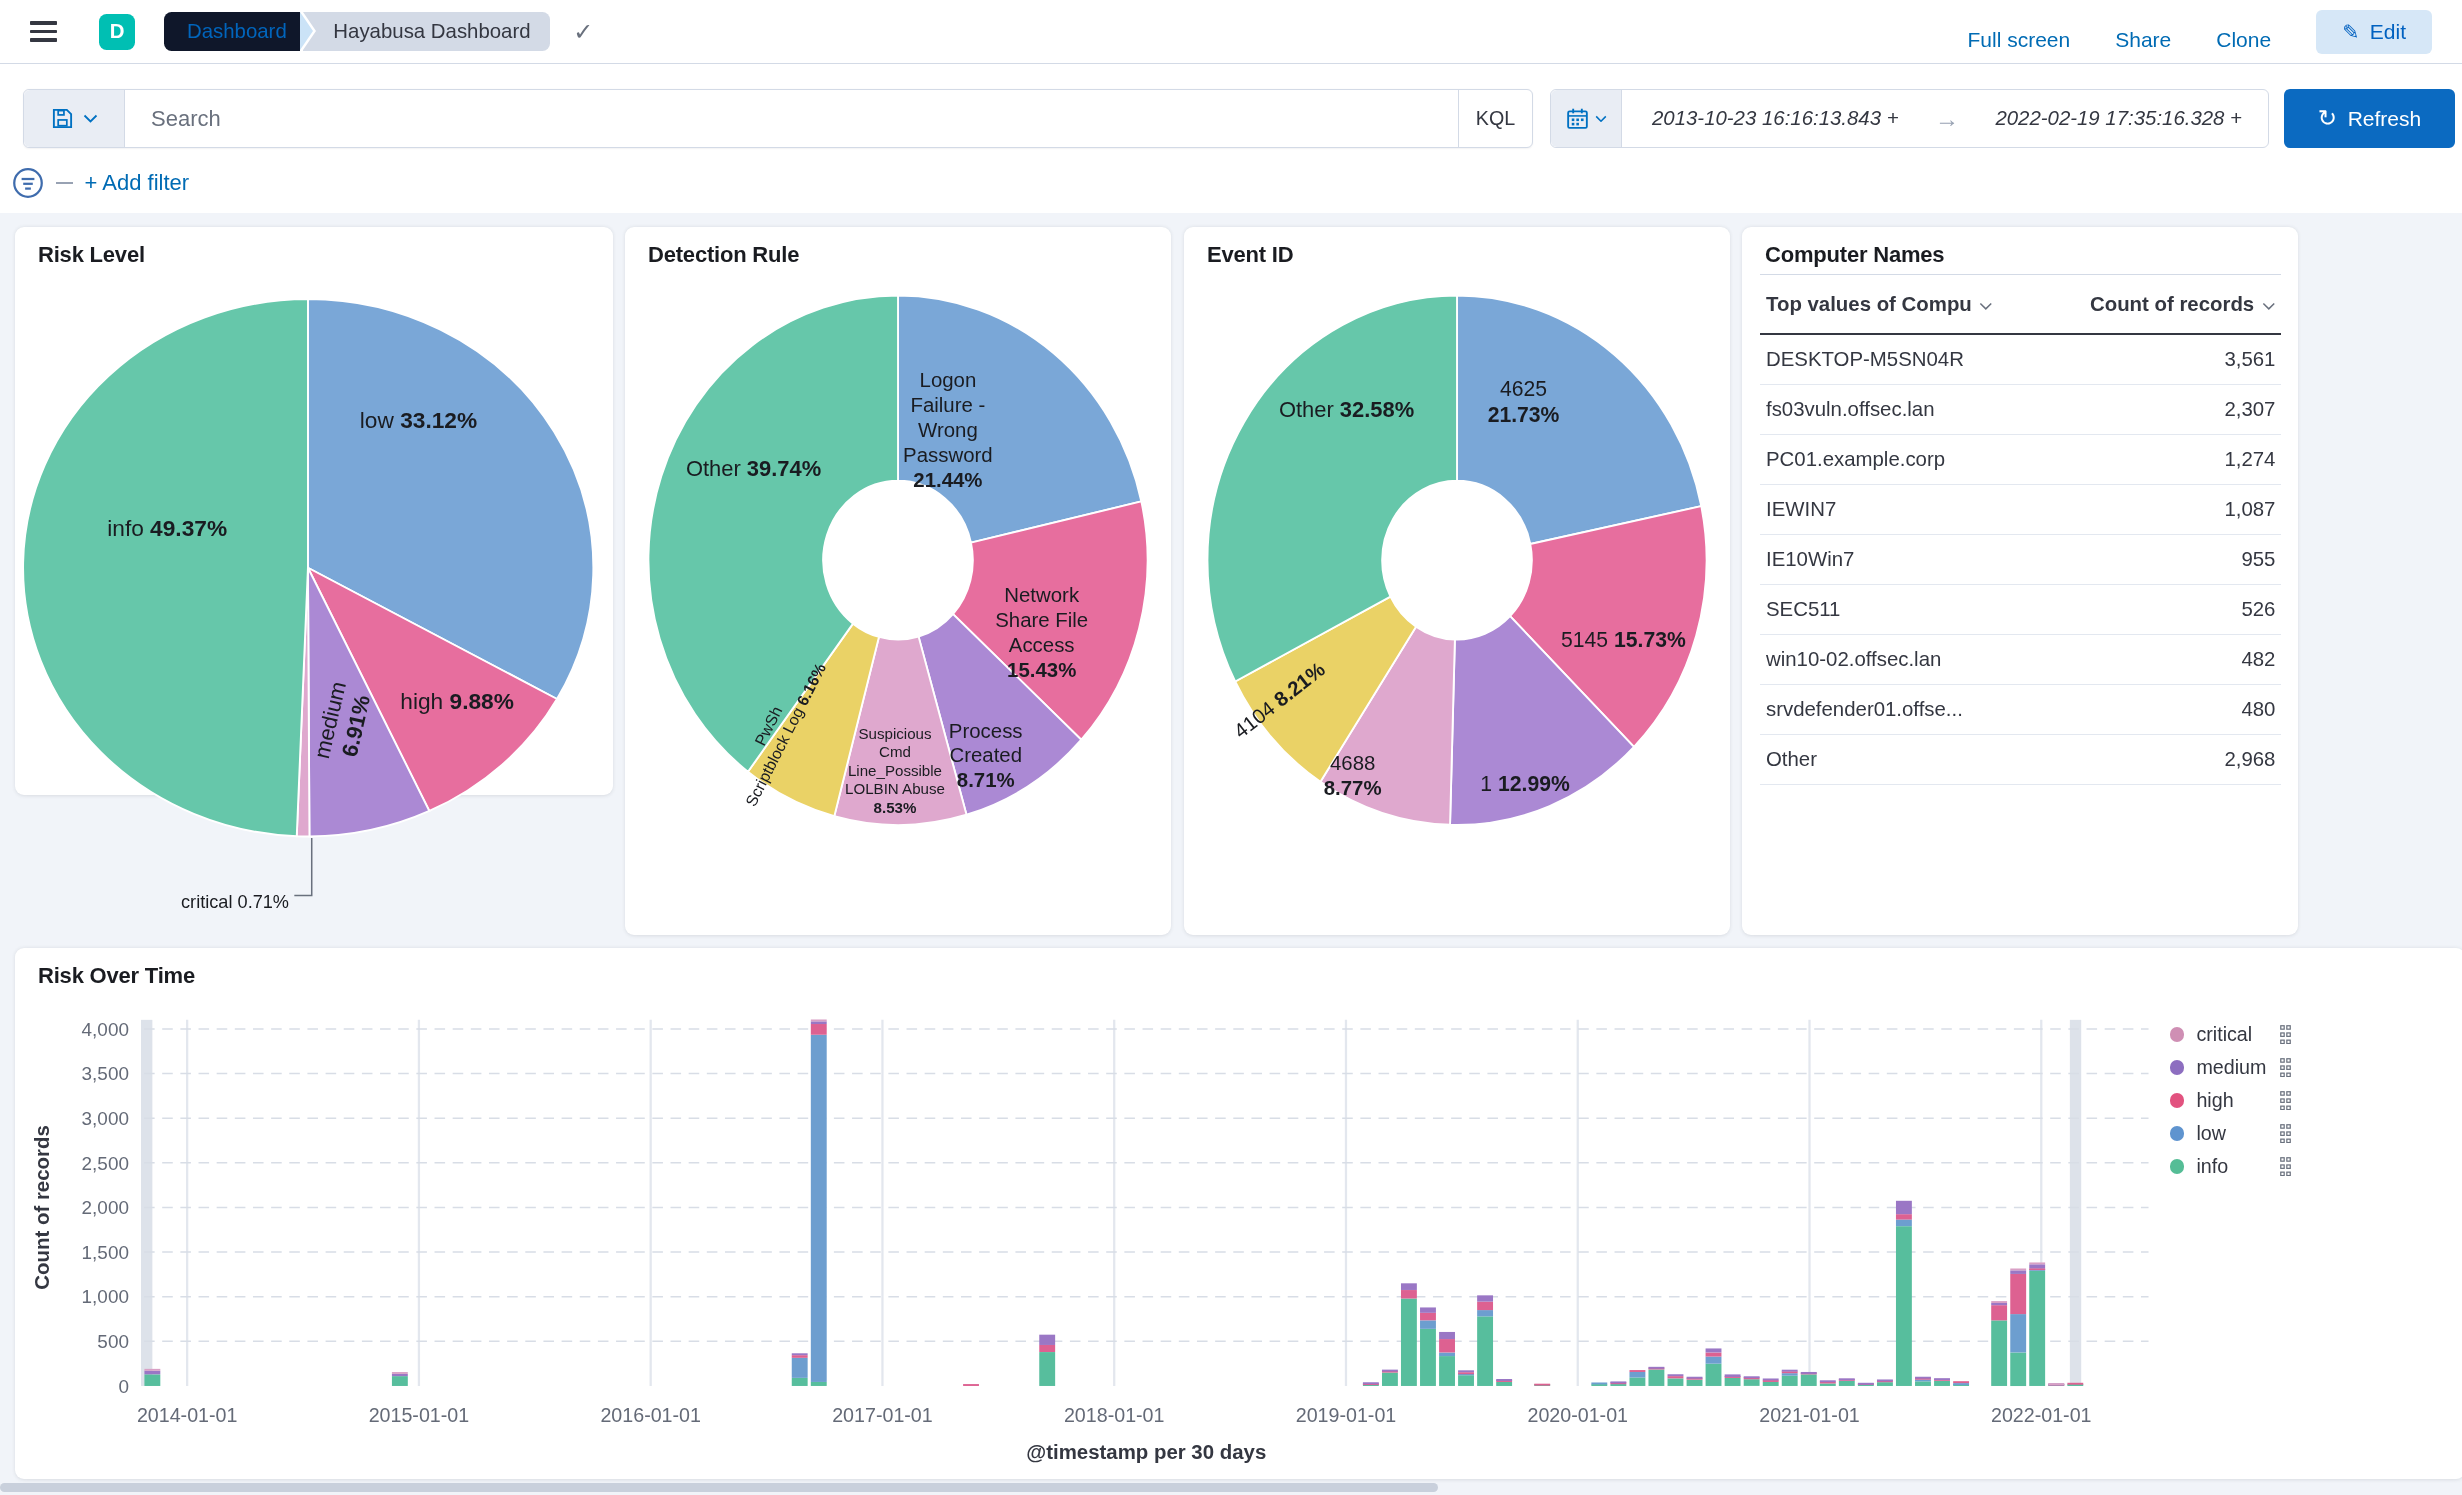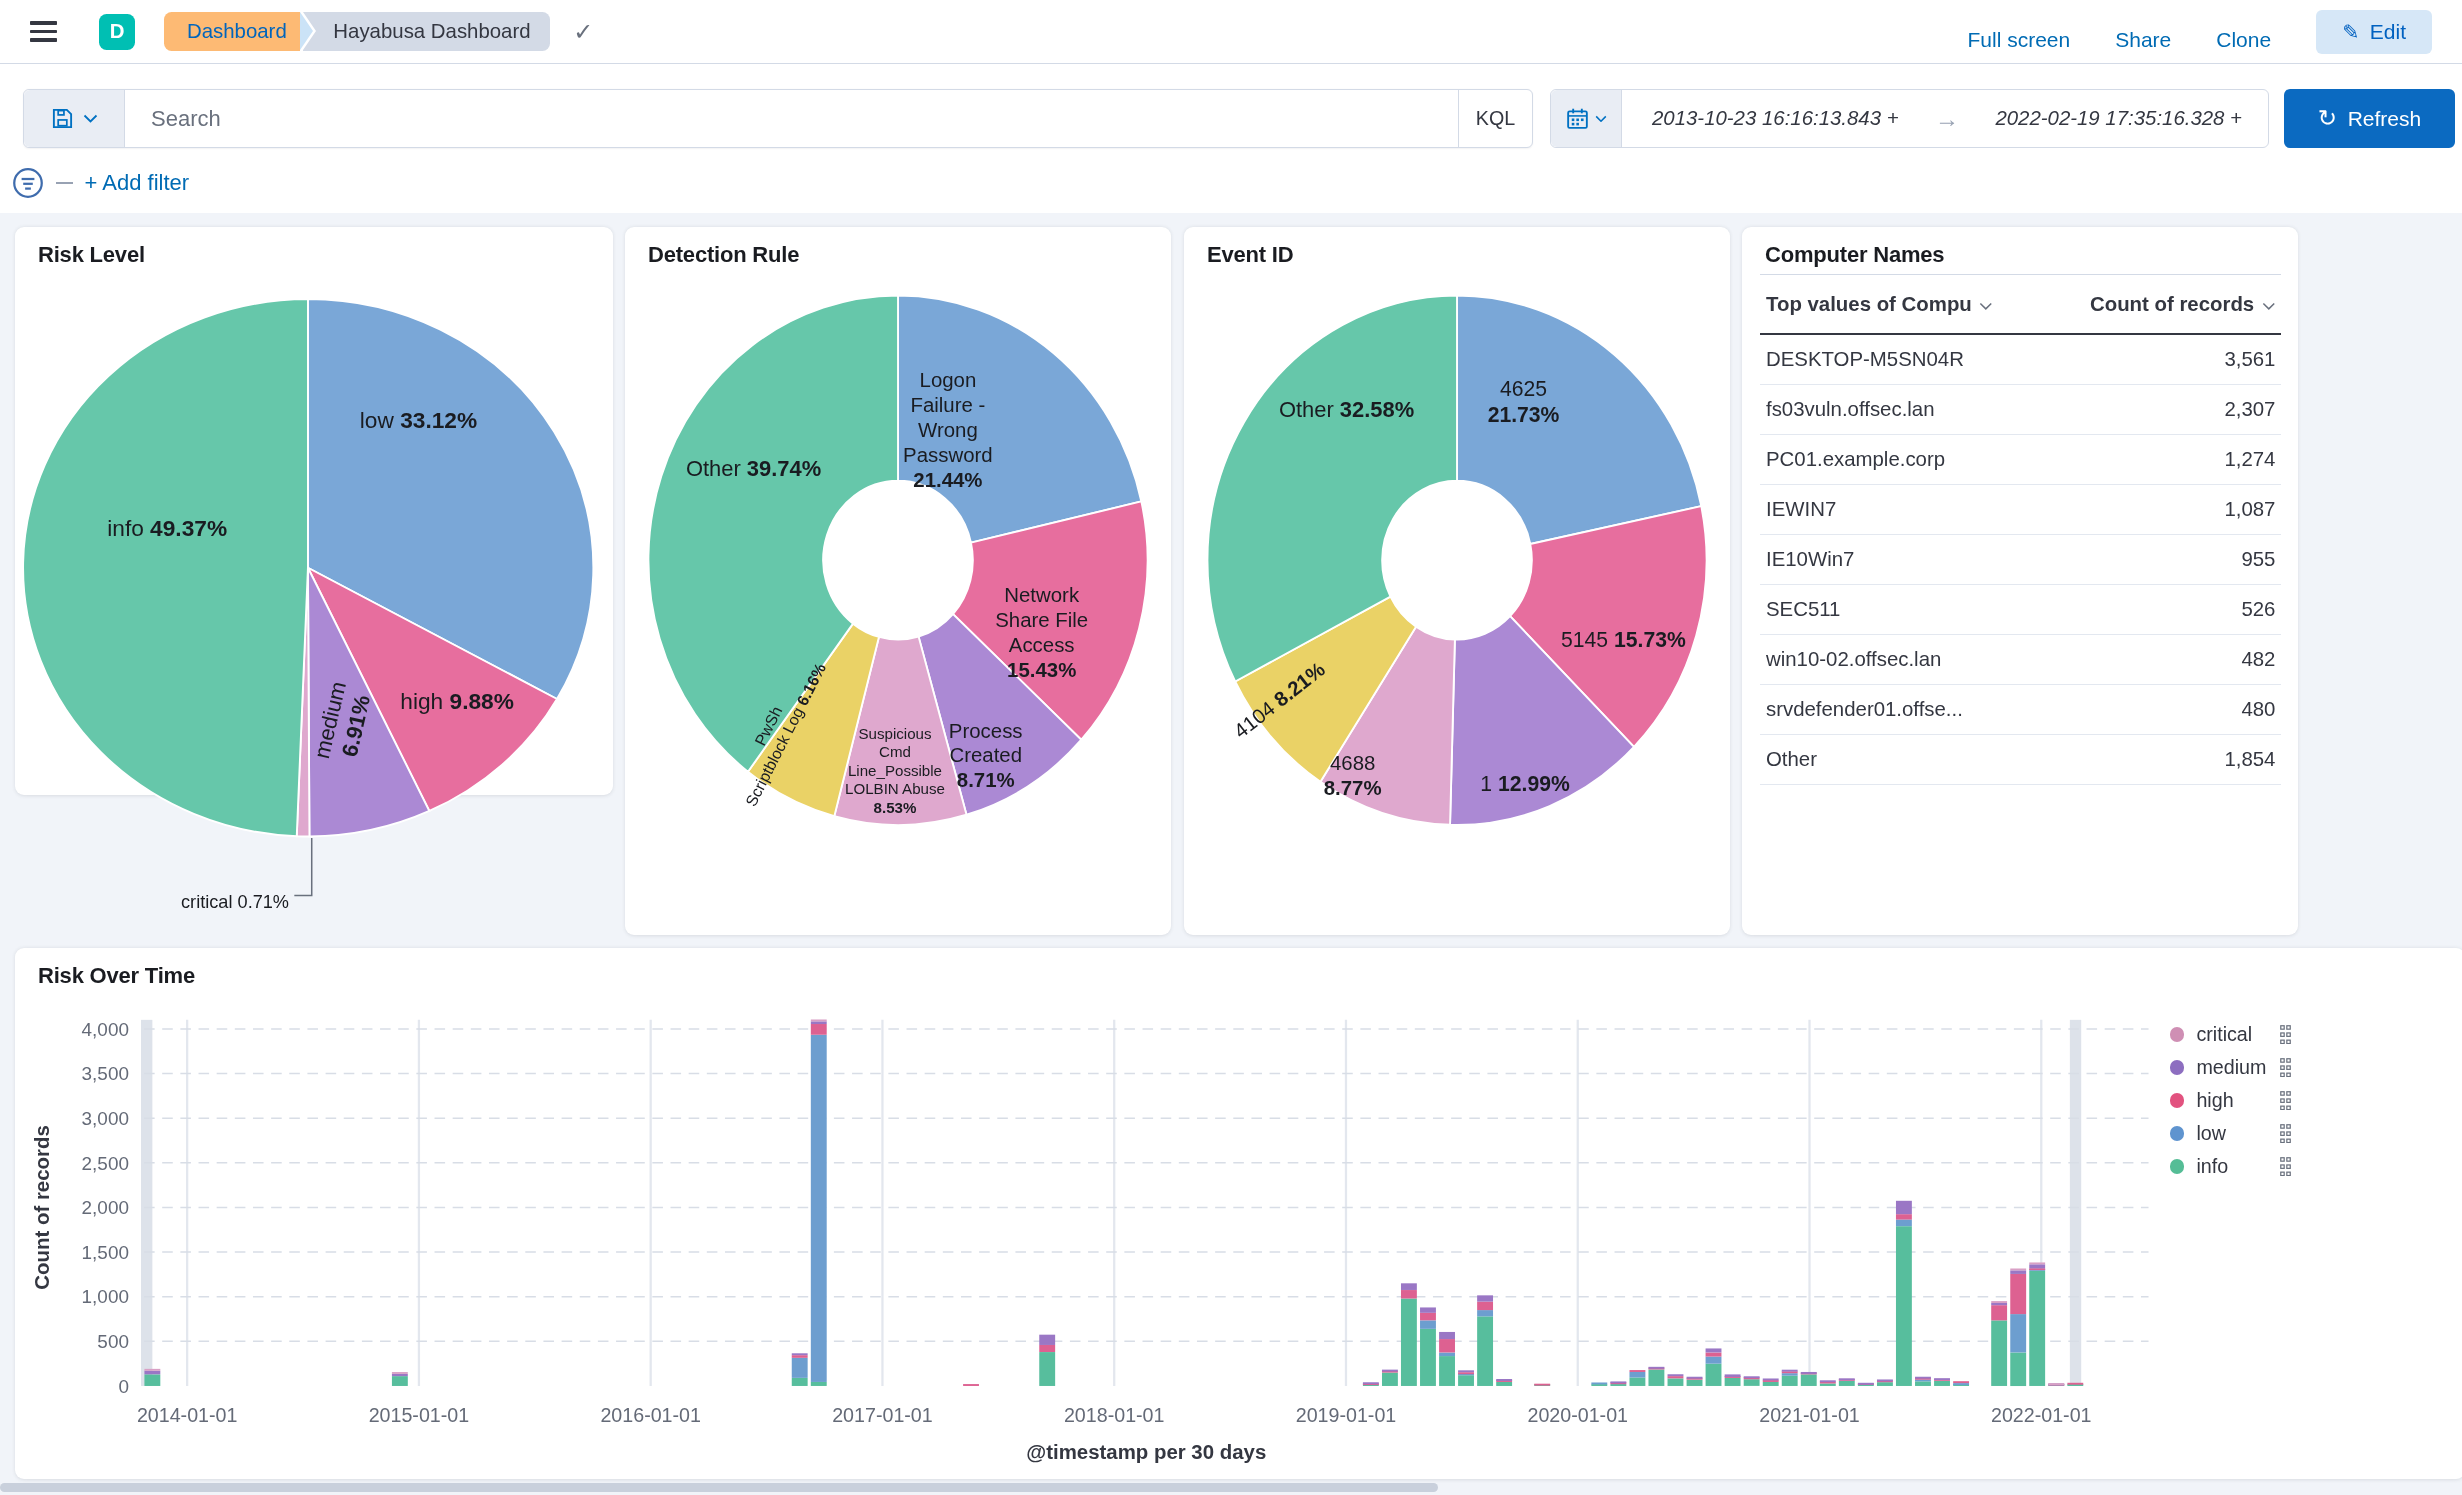--- a/index.html
+++ b/index.html
@@ -3,21 +3,21 @@
 <meta charset="utf-8">
 <style>
   html,body{margin:0;padding:0;overflow:hidden;}
   body{width:2462px;height:1495px;position:relative;font-family:"Liberation Sans",sans-serif;background:#fff;color:#343741;}
   
   .topnav{position:absolute;top:0;left:0;width:2462px;height:64px;background:#fff;border-bottom:0.8px solid #D3DAE6;display:flex;align-items:center;padding:0 30px;box-sizing:border-box;z-index:9;}
   .burger{width:27px;height:20.4px;display:flex;flex-direction:column;justify-content:space-between;margin-right:42px;cursor:pointer;}
   .burger span{height:3.8px;background:#343741;border-radius:0.8px;}
   .logo{width:36px;height:36px;border-radius:7.6px;background:#00BFB3;color:#fff;font-weight:700;font-size:20.4px;display:flex;align-items:center;justify-content:center;margin-right:29px;}
   .crumbs{display:flex;align-items:center;}
-  .crumb1{position:relative;background:#fdba74;color:#0165BC;height:39px;line-height:39px;padding:0 13.6px 0 23px;font-size:20.4px;font-weight:500;border-radius:7.6px 0 0 7.6px;z-index:2;}
+  .crumb1{position:relative;background:#0f172a;color:#0165BC;height:39px;line-height:39px;padding:0 13.6px 0 23px;font-size:20.4px;font-weight:500;border-radius:7.6px 0 0 7.6px;z-index:2;}
   .crumb1:after{content:"";position:absolute;right:-13px;top:0;border-top:19.7px solid transparent;border-bottom:19.7px solid transparent;border-left:13px solid #CBE3F7;}
   .crumb2{position:relative;background:#D3DAE6;color:#343741;height:39px;line-height:39px;padding:0 19.7px 0 30px;font-size:20.4px;font-weight:500;border-radius:0 7.6px 7.6px 0;margin-left:3px;overflow:hidden;}
   .crumb2:before{content:"";position:absolute;left:0;top:0;border-top:19.7px solid transparent;border-bottom:19.7px solid transparent;border-left:13px solid #fff;}
   .nav-check{color:#69707D;font-size:24px;margin-left:23px;}
   .nav-right{margin-left:auto;display:flex;align-items:center;gap:45px;}
   .navlink{color:#006BB4;font-size:21px;font-weight:500;cursor:pointer;white-space:nowrap;margin-top:16px;}
   .edit-btn{background:#D6E7F7;color:#0061C0;height:44px;padding:0 26px;border-radius:6px;font-size:21px;font-weight:500;display:flex;align-items:center;gap:10.6px;cursor:pointer;border:none;}
   .pencil{font-size:20.4px;}
   
   .searchbar{position:absolute;left:23px;top:89px;width:1510px;height:59px;background:#fff;border:0.8px solid #D3DAE6;border-radius:6px;display:flex;align-items:center;box-sizing:border-box;box-shadow:0 0.8px 1.5px rgba(52,55,65,.06);}
@@ -237,21 +237,21 @@
           <tr>
             <td>win10-02.offsec.lan</td>
             <td class="num">482</td>
           </tr>
           <tr>
             <td>srvdefender01.offse...</td>
             <td class="num">480</td>
           </tr>
           <tr>
             <td>Other</td>
-            <td class="num">1,854</td>
+            <td class="num">2,968</td>
           </tr>
         </tbody>
     </table>
   </div>
 </div>
 
 <div class="panel" id="p-time">
   <div class="ptitle">Risk Over Time</div>
   <svg class="chart" id="barsvg" width="2283" height="531" viewBox="0 0 3017 702">
       <line x1="227" y1="95" x2="227" y2="579" stroke="#E3E7EE" stroke-width="3"></line>

